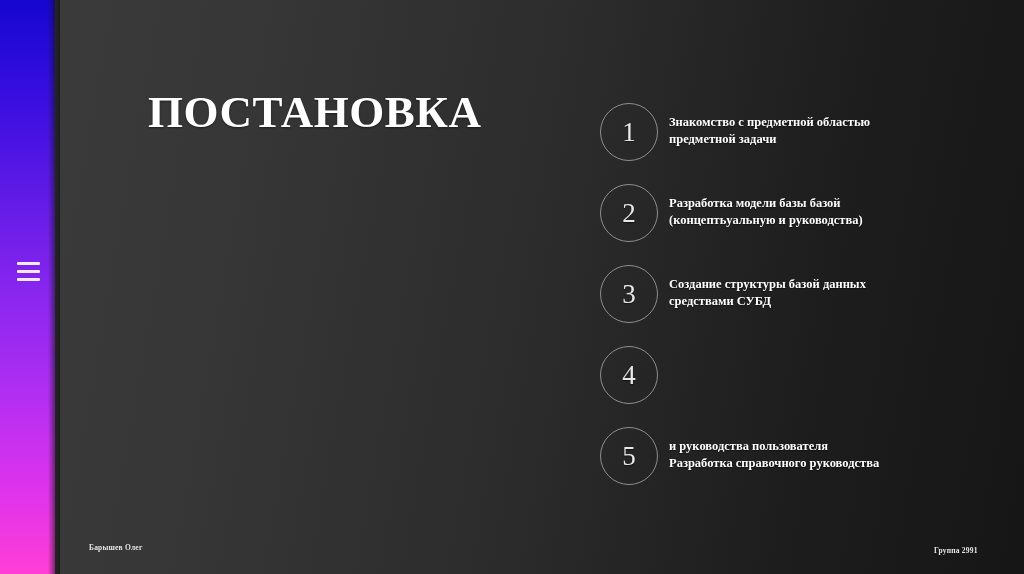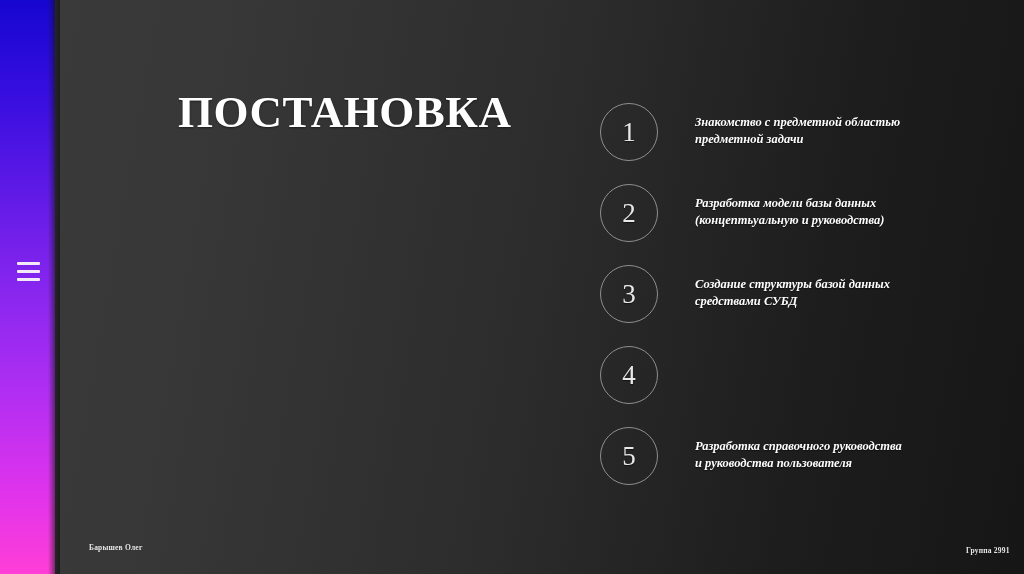--- a/index.html
+++ b/index.html
@@ -62,21 +62,21 @@
     left: 148px;
     top: 84px;
     width: 420px;
     color: #ffffff;
     font-size: 45px;
     font-weight: bold;
     line-height: 57px;
     letter-spacing: 0.5px;
     text-shadow: 0 1px 2px rgba(0,0,0,0.45);
   }
-  #title .tline { display: block; margin-left: 30px; }
+  #title .tline { display: block; }
 
   
   #steps {
     position: absolute;
     left: 600px;
     top: 103px;
     width: 400px;
   }
   .step {
     position: relative;
@@ -93,42 +93,41 @@
     box-sizing: border-box;
     color: #e8e8e8;
     font-size: 27px;
     line-height: 56px;
     text-align: center;
     font-weight: normal;
     text-shadow: 0 1px 1px rgba(0,0,0,0.5);
   }
   .step-text {
     position: absolute;
-    left: 95px;
+    left: 69px;
     top: 11px;
     width: 300px;
     color: #ffffff;
     font-size: 12.5px;
     font-weight: bold;
     line-height: 17px;
     text-shadow: 0 1px 1px rgba(0,0,0,0.5);
-    font-style: italic;
   }
   .step-text .ln { display: block; white-space: pre; }
 
   
   .footer-text {
     position: absolute;
     color: #e6e6e6;
     font-size: 7.5px;
     font-weight: bold;
     letter-spacing: 0.2px;
   }
   #footer-left  { left: 89px;  top: 543px; }
-  #footer-right { left: 934px; top: 546px; margin-left: 32px; }
+  #footer-right { left: 934px; top: 546px; }
 </style>
 </head>
 <body>
 
 <div id="slide">
 
   <div id="rail"></div>
   <div id="rail-fade"></div>
 
   <div id="menu-btn">
@@ -147,21 +146,21 @@
       <div class="step-circle">1</div>
       <div class="step-text">
         <span class="ln">Знакомство с предметной областью</span>
         <span class="ln">предметной задачи</span>
       </div>
     </div>
 
     <div class="step">
       <div class="step-circle">2</div>
       <div class="step-text">
-        <span class="ln">Разработка модели базы данных</span>
+        <span class="ln">Разработка модели базы базой</span>
         <span class="ln">(концептьуальную и руководства)</span>
       </div>
     </div>
 
     <div class="step">
       <div class="step-circle">3</div>
       <div class="step-text">
         <span class="ln">Создание структуры базой данных</span>
         <span class="ln">средствами СУБД</span>
       </div>
@@ -169,22 +168,22 @@
 
     <div class="step">
       <div class="step-circle">4</div>
       <div class="step-text">
       </div>
     </div>
 
     <div class="step">
       <div class="step-circle">5</div>
       <div class="step-text">
+        <span class="ln">и руководства пользователя</span>
         <span class="ln">Разработка справочного руководства</span>
-        <span class="ln">и руководства пользователя</span>
       </div>
     </div>
 
   </div>
 
   <div class="footer-text" id="footer-left">Барышев Олег</div>
   <div class="footer-text" id="footer-right">Группа 2991</div>
 
 </div>
 

